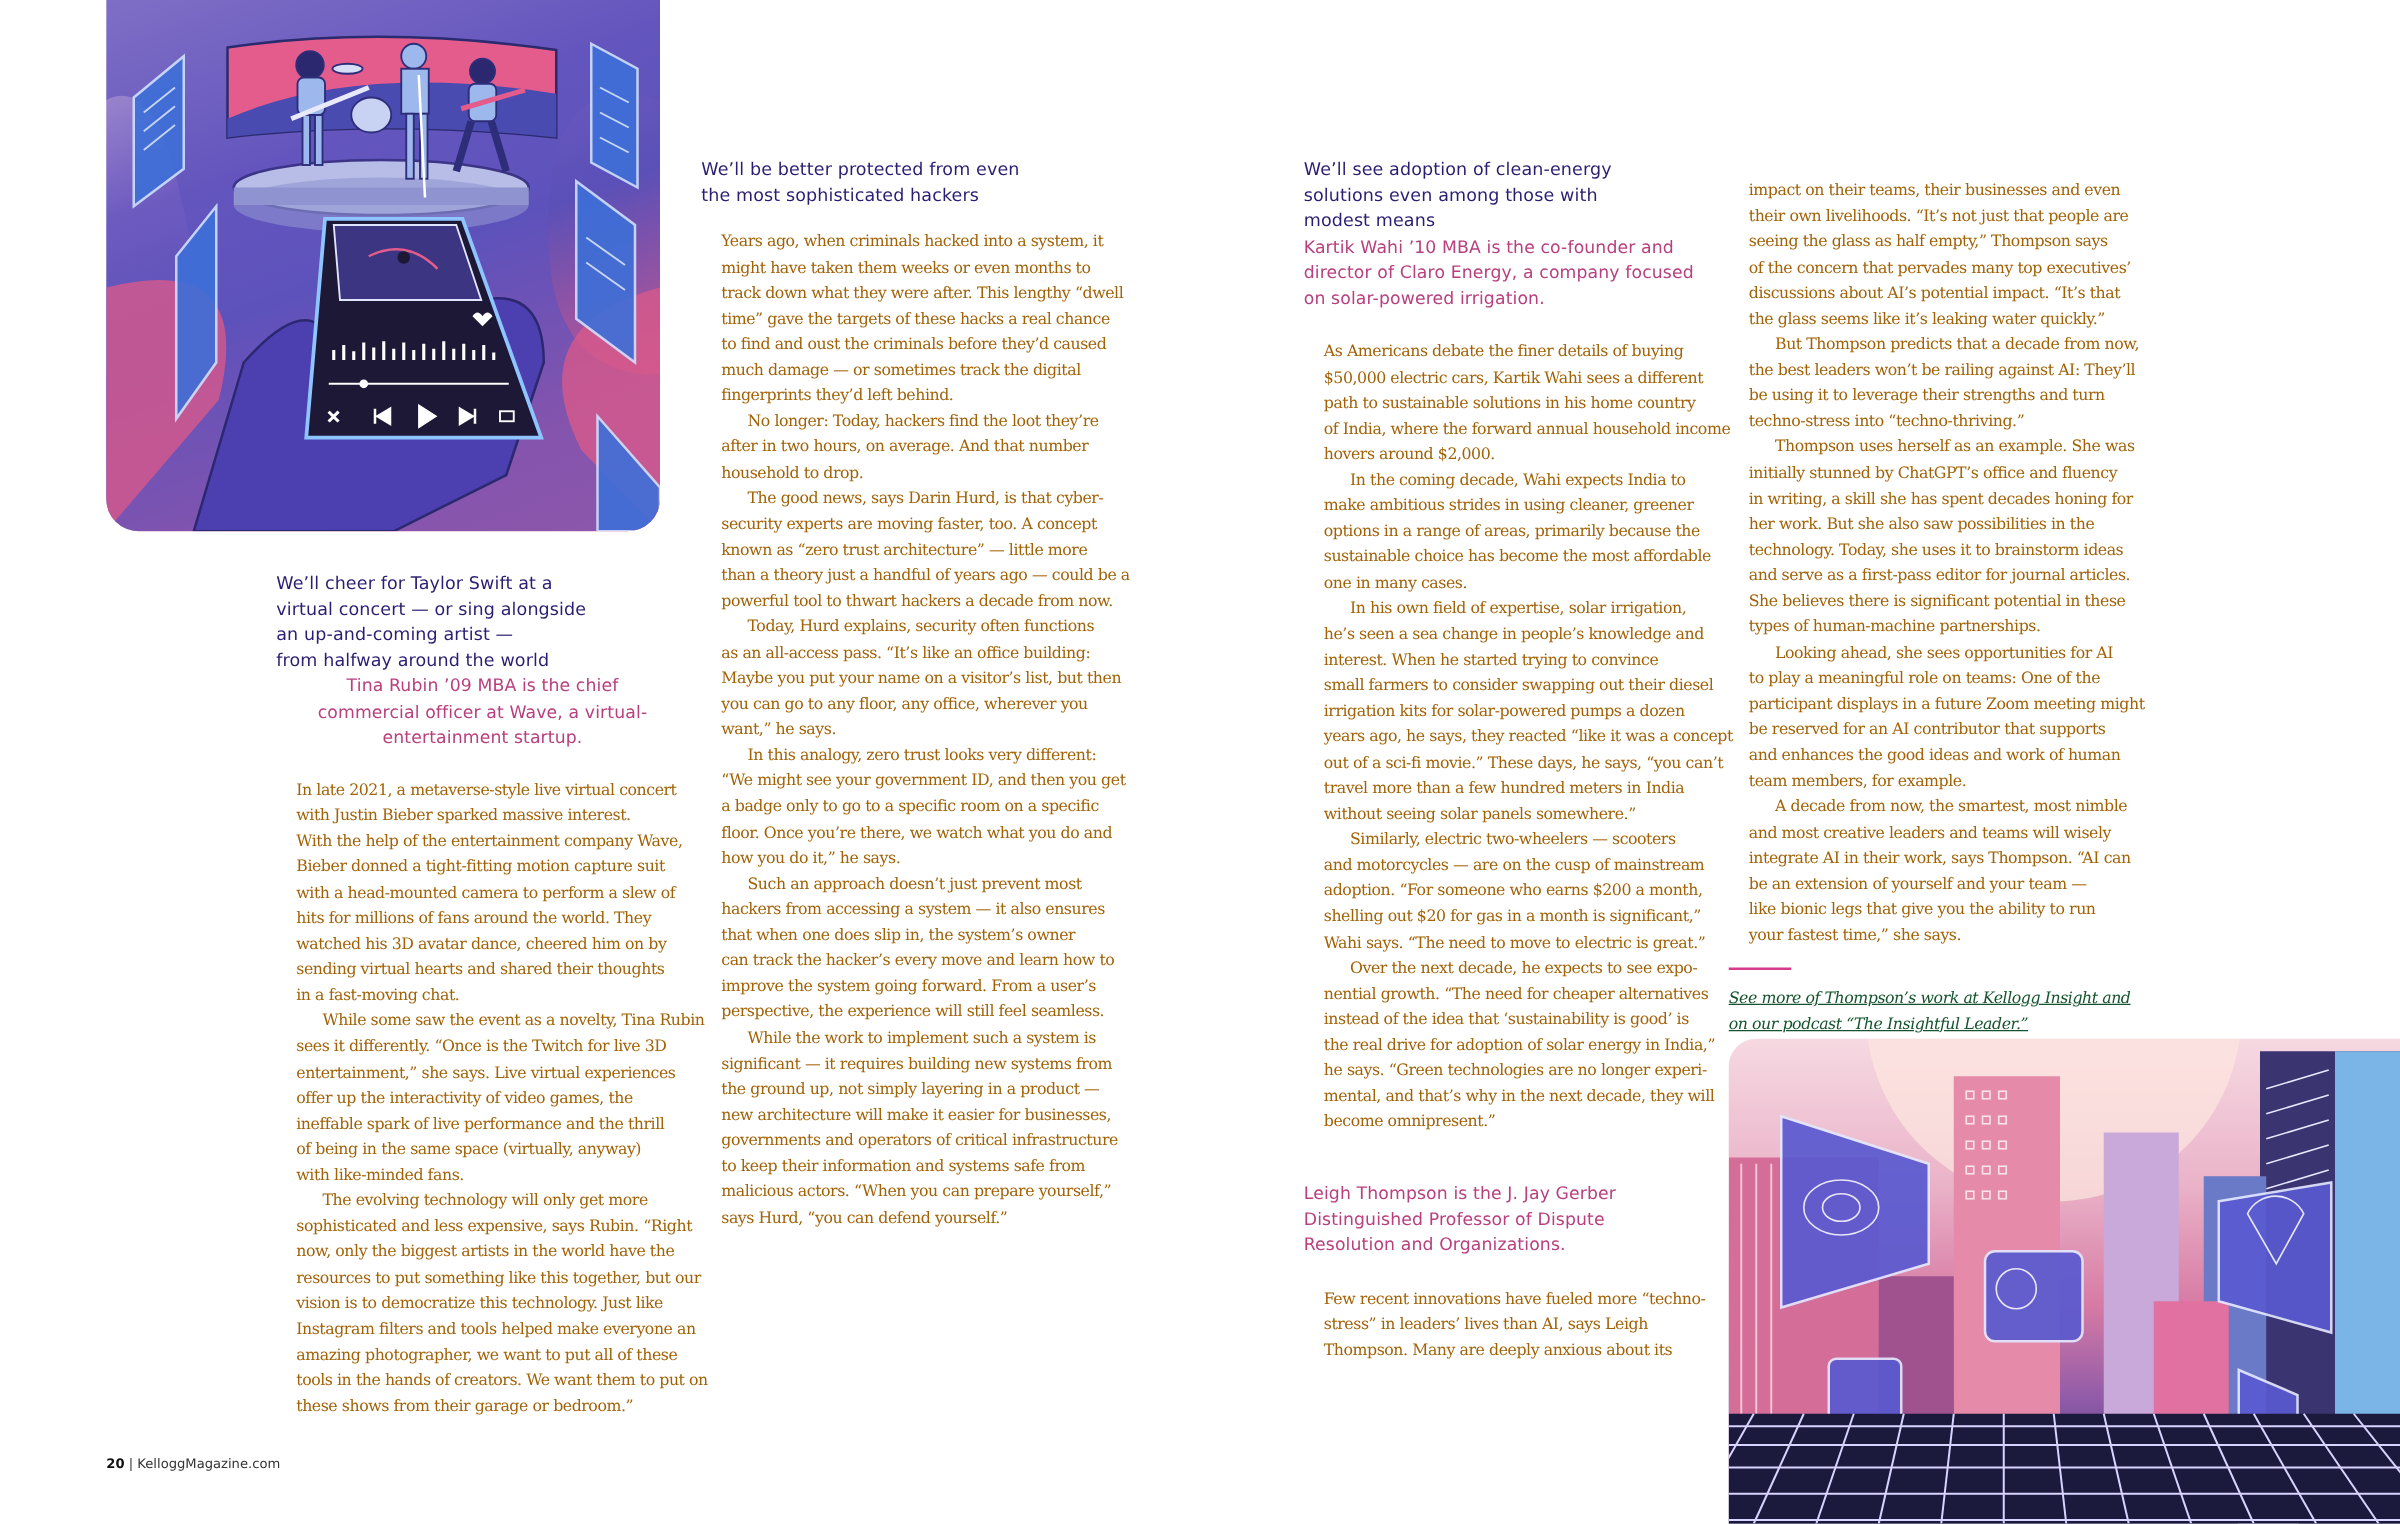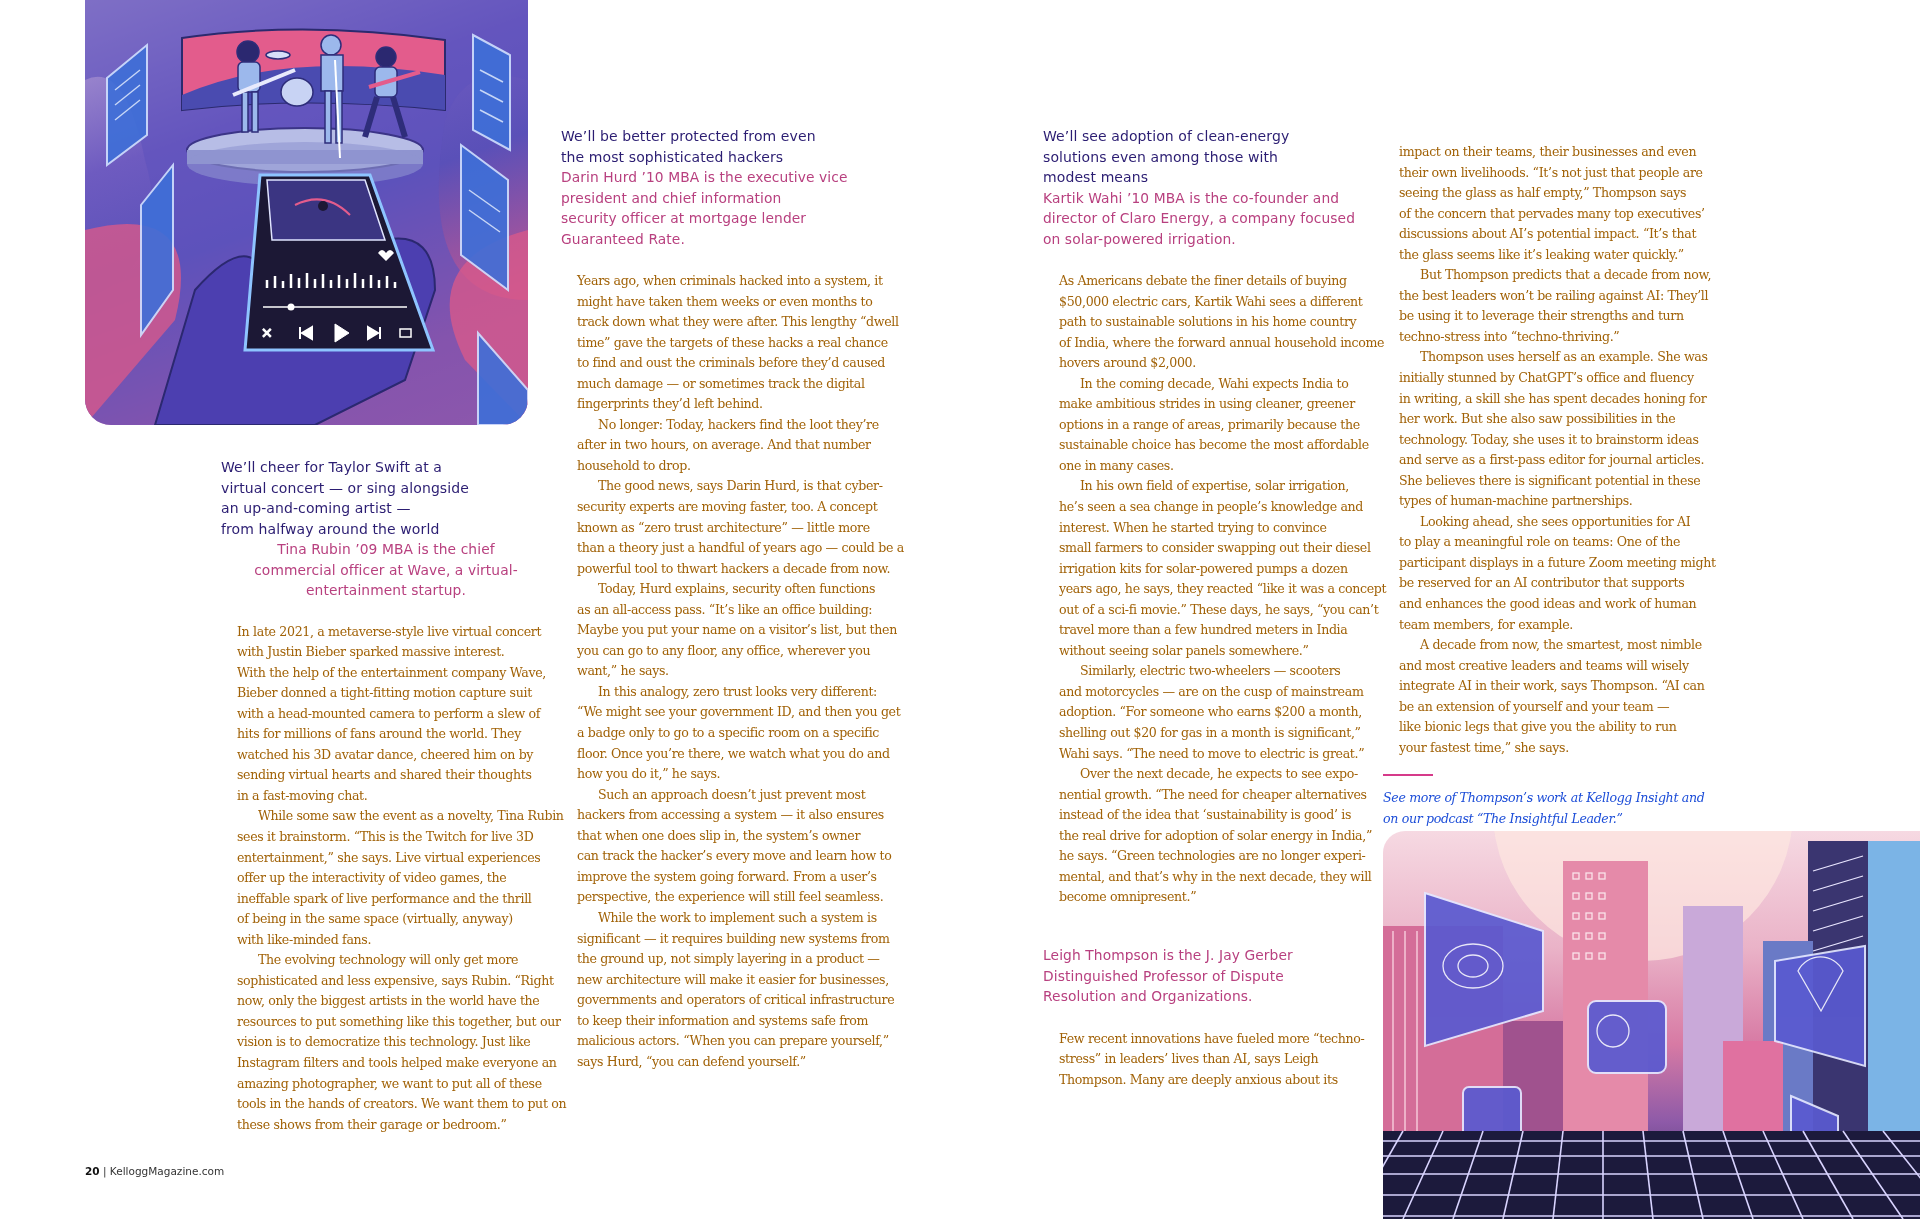--- a/index.html
+++ b/index.html
@@ -3,21 +3,21 @@
 <meta charset="utf-8">
 <style>
   html,body{margin:0;padding:0;background:#ffffff;}
   body{width:1920px;height:1219px;position:relative;overflow:hidden;}
   .col{position:absolute;width:330px;}
   .hd{font-family:"DejaVu Sans",sans-serif;color:#2b1d72;font-size:14px;line-height:20.5px;font-weight:normal;margin:0;letter-spacing:0.1px;}
   .sub{font-family:"DejaVu Sans",sans-serif;color:#b8407f;font-size:13.8px;line-height:20.5px;margin:0 0 20px 0;letter-spacing:0.1px;}
   .body{font-family:"DejaVu Serif",serif;color:#a16207;font-size:12.6px;line-height:20.55px;letter-spacing:-0.35px;margin:16px;}
   .line{display:block;white-space:nowrap;}
   .line.ind{padding-left:21px;}
-  .note{font-family:"DejaVu Serif",serif;font-style:italic;color:#1d4ed8;font-size:12.6px;line-height:20.5px;letter-spacing:-0.35px;}
+  .note{font-family:"DejaVu Serif",serif;font-style:italic;color:#14532d;font-size:12.6px;line-height:20.5px;letter-spacing:-0.35px;text-decoration:underline;}
   .rule{width:50px;height:2px;background:#d63a8a;margin:12px 0 12px 0;}
   .footer{position:absolute;left:85px;top:1165px;font-family:"DejaVu Sans",sans-serif;font-size:10.5px;color:#333;}
   .footer b{font-weight:bold;color:#111;}
   .illus{position:absolute;overflow:hidden;}
   #img-left{left:85px;top:0;width:443px;height:425px;border-radius:0 0 26px 26px;
     background:linear-gradient(160deg,#b9a3d6 0%,#6e5bc0 30%,#5a50b8 50%,#c9568f 80%,#e2608e 100%);}
   #img-right{left:1383px;top:831px;width:537px;height:388px;border-radius:22px 0 0 0;
     background:linear-gradient(180deg,#f6d9e2 0%,#eab3c8 30%,#d77aa4 55%,#8e5aa8 75%,#2d2a55 100%);}
 </style>
 </head>
@@ -136,21 +136,21 @@
       <span class="line">In late 2021, a metaverse-style live virtual concert</span>
       <span class="line">with Justin Bieber sparked massive interest.</span>
       <span class="line">With the help of the entertainment company Wave,</span>
       <span class="line">Bieber donned a tight-fitting motion capture suit</span>
       <span class="line">with a head-mounted camera to perform a slew of</span>
       <span class="line">hits for millions of fans around the world. They</span>
       <span class="line">watched his 3D avatar dance, cheered him on by</span>
       <span class="line">sending virtual hearts and shared their thoughts</span>
       <span class="line">in a fast-moving chat.</span>
       <span class="line ind">While some saw the event as a novelty, Tina Rubin</span>
-      <span class="line">sees it brainstorm. “This is the Twitch for live 3D</span>
+      <span class="line">sees it differently. “Once is the Twitch for live 3D</span>
       <span class="line">entertainment,” she says. Live virtual experiences</span>
       <span class="line">offer up the interactivity of video games, the</span>
       <span class="line">ineffable spark of live performance and the thrill</span>
       <span class="line">of being in the same space (virtually, anyway)</span>
       <span class="line">with like-minded fans.</span>
       <span class="line ind">The evolving technology will only get more</span>
       <span class="line">sophisticated and less expensive, says Rubin. “Right</span>
       <span class="line">now, only the biggest artists in the world have the</span>
       <span class="line">resources to put something like this together, but our</span>
       <span class="line">vision is to democratize this technology. Just like</span>
@@ -159,26 +159,20 @@
       <span class="line">tools in the hands of creators. We want them to put on</span>
       <span class="line">these shows from their garage or bedroom.”</span>
     </div>
 </div>
 
 <div class="col" style="left:561px;top:126px;">
   <h2 class="hd">
     <span class="line">We’ll be better protected from even</span>
     <span class="line">the most sophisticated hackers</span>
   </h2>
-  <p class="sub" style="margin-bottom:22px;">
-    <span class="line">Darin Hurd ’10 MBA is the executive vice</span>
-    <span class="line">president and chief information</span>
-    <span class="line">security officer at mortgage lender</span>
-    <span class="line">Guaranteed Rate.</span>
-  </p>
   <div class="body">
       <span class="line">Years ago, when criminals hacked into a system, it</span>
       <span class="line">might have taken them weeks or even months to</span>
       <span class="line">track down what they were after. This lengthy “dwell</span>
       <span class="line">time” gave the targets of these hacks a real chance</span>
       <span class="line">to find and oust the criminals before they’d caused</span>
       <span class="line">much damage — or sometimes track the digital</span>
       <span class="line">fingerprints they’d left behind.</span>
       <span class="line ind">No longer: Today, hackers find the loot they’re</span>
       <span class="line">after in two hours, on average. And that number</span>

